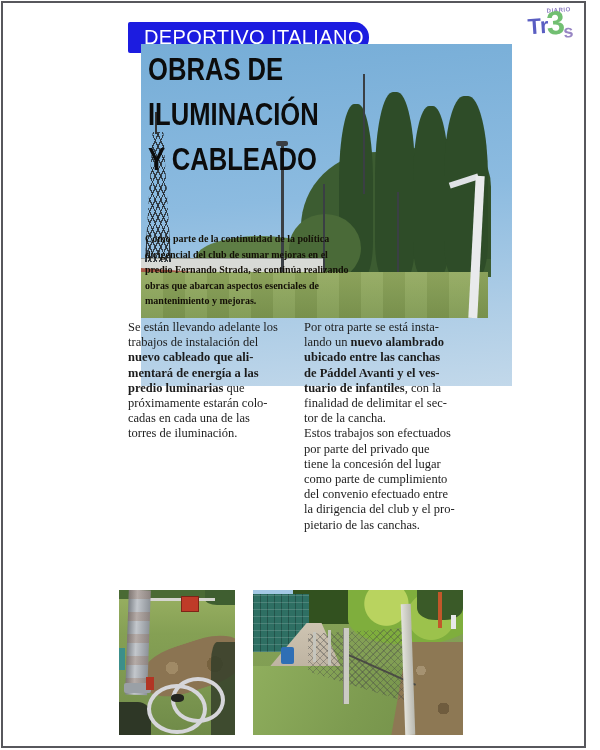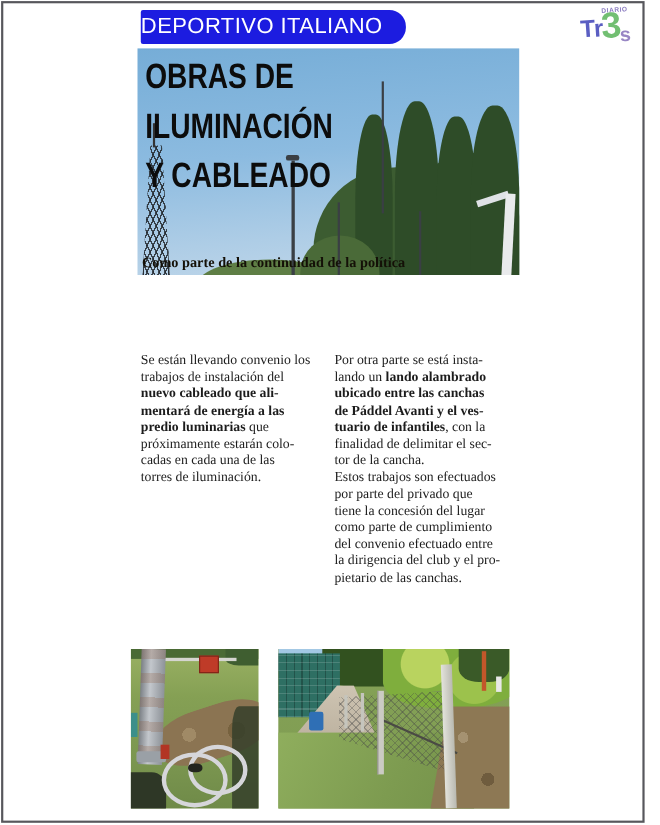--- a/index.html
+++ b/index.html
@@ -3,36 +3,36 @@
 <meta charset="utf-8">
 <style>
   html,body{margin:0;padding:0;background:#fff;}
   .page{position:relative;width:600px;height:750px;background:#ffffff;overflow:hidden;
         font-family:"Liberation Sans",sans-serif;}
   .abs{position:absolute;}
   .frame{position:absolute;left:1px;top:1px;width:581px;height:743px;
          border:2px solid #57575c;pointer-events:none;}
 
   
-  .topbar{position:absolute;left:128px;top:9px;width:241px;height:31px;
+  .topbar{position:absolute;left:128px;top:22px;width:241px;height:31px;
           background:#1c1ce0;border-radius:2px 15px 15px 2px;
-          display:flex;align-items:center;box-sizing:border-box;text-align:right;}
+          display:flex;align-items:center;padding-left:16px;box-sizing:border-box;text-align:right;}
   .topbar span{color:#ffffff;font-size:20px;letter-spacing:.4px;font-family:"Liberation Sans",sans-serif;}
 
   
   .logo{position:absolute;left:526px;top:6px;width:66px;height:46px;transform:rotate(-4deg);}
   .logo-diario{position:absolute;left:22px;top:1px;font-size:6px;font-weight:bold;color:#8b7cc0;letter-spacing:.5px;}
   .logo-row{position:absolute;left:2px;top:6px;display:flex;align-items:flex-start;font-weight:bold;}
   .logo-t1{font-size:22px;color:#5a5ec2;}
   .logo-t2{font-size:33px;color:#72bf72;margin-top:-8px;margin-left:-2px;}
   .logo-t3{font-size:18px;color:#9886c4;margin-top:10px;margin-left:-2px;}
 
   
-  .hero{position:absolute;left:125px;top:44px;width:347px;height:206px;overflow:hidden;
-        background:linear-gradient(175deg,#76add7 0%,#8cbbe0 45%,#aecde6 78%,#c2d8ea 100%);}
+  .hero{position:absolute;left:141px;top:44px;width:347px;height:342px;overflow:hidden;
+        background:linear-gradient(175deg,#76add7 0%,#8cbbe0 45%,#aecde6 78%,#c2d8ea 100%);padding-left:24px;}
   .h-cyp{background:#2e4c28;border-radius:45% 45% 20% 20%;}
   .h-canopy{left:160px;top:108px;width:190px;height:125px;background:#3c5c31;
             border-radius:40% 30% 0 0 / 60% 50% 0 0;}
   .h-canopy2{left:250px;top:95px;width:100px;height:120px;background:#33512b;border-radius:50% 40% 0 0;}
   .h-mid1{left:55px;top:192px;width:130px;height:44px;background:#5e7e45;border-radius:50% 50% 0 0;}
   .h-mid2{left:148px;top:170px;width:72px;height:68px;background:#4a6a38;border-radius:50%;}
   .h-wall{left:0;top:214px;width:182px;height:16px;background:#d8dad6;border-top:1px solid #9aa09a;}
   .h-grass{left:0;top:228px;width:347px;height:46px;
            background:repeating-linear-gradient(90deg,rgba(255,255,255,.05) 0 22px,rgba(0,0,0,.05) 22px 44px),
                       linear-gradient(180deg,#93aa60,#7e9850);}
@@ -46,21 +46,21 @@
   .h-ant{left:14px;top:68px;width:2px;height:22px;background:#333;}
   .h-pole{background:#3a3f44;}
   .h-lamp{background:#3a3f44;border-radius:2px;}
   .h-goal{left:331px;top:132px;width:9px;height:142px;background:#e9eaec;transform:rotate(3deg);}
   .h-goalarm{left:308px;top:134px;width:30px;height:6px;background:#dfe2e6;transform:rotate(-18deg);}
 
   .headline{position:absolute;left:7px;top:3px;color:#0c0c0c;font-weight:800;
             font-family:"Liberation Sans",sans-serif;font-size:32px;line-height:45px;
             white-space:pre-line;transform:scaleX(.8);transform-origin:0 0;letter-spacing:0;}
   .lede{position:absolute;left:4px;top:187px;color:#141007;font-weight:bold;
-        font-family:"Liberation Serif",serif;font-size:13px;line-height:15.5px;white-space:pre;}
+        font-family:"Liberation Serif",serif;font-size:10px;line-height:15.5px;white-space:pre;}
 
   
   .columns{position:absolute;left:128px;top:320px;width:345px;display:flex;gap:12px;
            font-family:"Liberation Serif",serif;font-size:12.5px;line-height:15.2px;color:#1c1c1c;}
   .col{width:164px;}
   .col p{margin:0 0 10px 0;white-space:pre;}
   .col b{font-weight:bold;}
 
   
   .photoL{position:absolute;left:119px;top:590px;width:116px;height:145px;overflow:hidden;
@@ -161,32 +161,32 @@
 Y CABLEADO</div>
     <div class="lede">Como parte de la continuidad de la política
 dirigencial del club de sumar mejoras en el
 predio Fernando Strada, se continúa realizando
 obras que abarcan aspectos esenciales de
 mantenimiento y mejoras.</div>
   </div>
 
   <div class="columns">
     <div class="col">
-      <p><span>Se están llevando convenio los
+      <p><span>Se están llevando adelante los
 trabajos de instalación del
 </span><b>nuevo cableado que ali-
 mentará de energía a las
 predio luminarias</b><span> que
 próximamente estarán colo-
 cadas en cada una de las
 torres de iluminación.</span></p>
     </div>
     <div class="col">
       <p><span>Por otra parte se está insta-
-lando un </span><b>lando alambrado
+lando un </span><b>nuevo alambrado
 ubicado entre las canchas
 de Páddel Avanti y el ves-
 tuario de infantiles</b><span>, con la
 finalidad de delimitar el sec-
 tor de la cancha.
 Estos trabajos son efectuados
 por parte del privado que
 tiene la concesión del lugar
 como parte de cumplimiento
 del convenio efectuado entre

